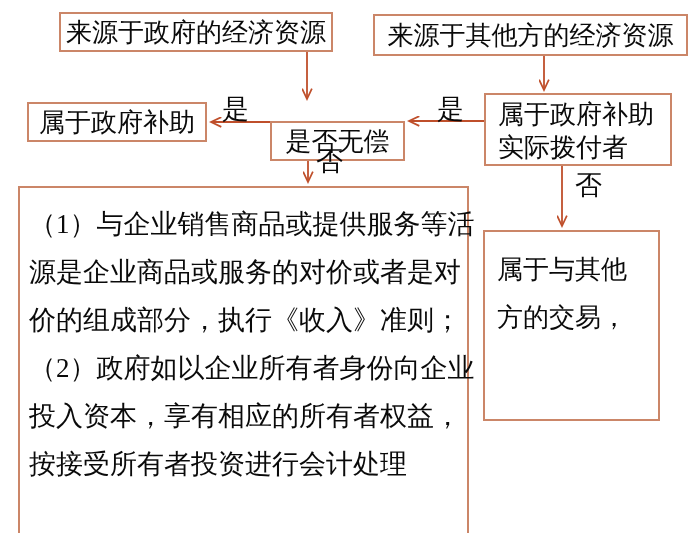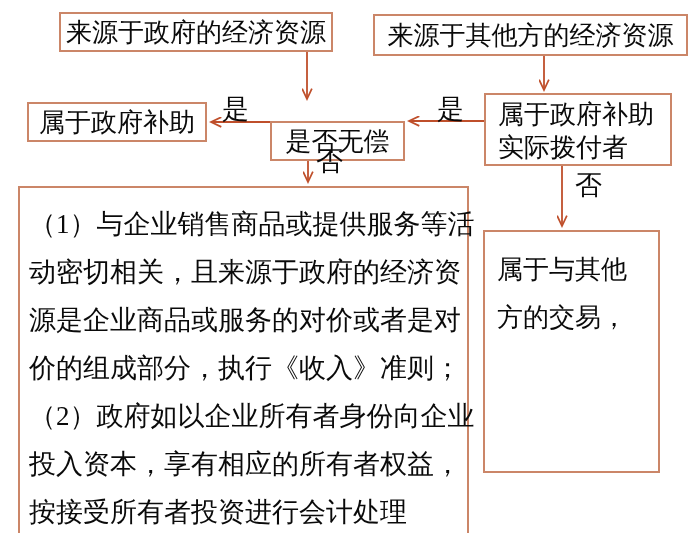--- a/index.html
+++ b/index.html
@@ -52,29 +52,28 @@
 
   <div class="bx center fs26" style="left:270px;top:121px;width:135px;height:40px;">是否无偿</div>
 
   <div class="bx" id="decision-payer" style="left:484px;top:93px;width:188px;height:73px;">
     <div class="payer-line">属于政府补助</div>
     <div class="payer-line">实际拨付者</div>
   </div>
 
   <div class="bx" id="result-main" style="left:18px;top:186px;width:451px;height:402px;">
     <div class="ln">（1）与企业销售商品或提供服务等活</div>
-    <div class="ln">动密切相关，且来源于政府的经济资</div>
     <div class="ln">源是企业商品或服务的对价或者是对</div>
     <div class="ln">价的组成部分，执行《收入》准则；</div>
     <div class="ln">（2）政府如以企业所有者身份向企业</div>
     <div class="ln">投入资本，享有相应的所有者权益，</div>
     <div class="ln">按接受所有者投资进行会计处理</div>
   </div>
 
-  <div class="bx" id="result-other" style="left:483px;top:230px;width:177px;height:243px;">
+  <div class="bx" id="result-other" style="left:483px;top:230px;width:177px;height:191px;">
     <div class="ln">属于与其他</div>
     <div class="ln">方的交易，</div>
   </div>
 
   <div class="lbl" style="left:222px;top:94px;">是</div>
   <div class="lbl" style="left:437px;top:94px;">是</div>
   <div class="lbl" style="left:316px;top:146px;">否</div>
   <div class="lbl" style="left:575px;top:170px;">否</div>
 
 </div>

